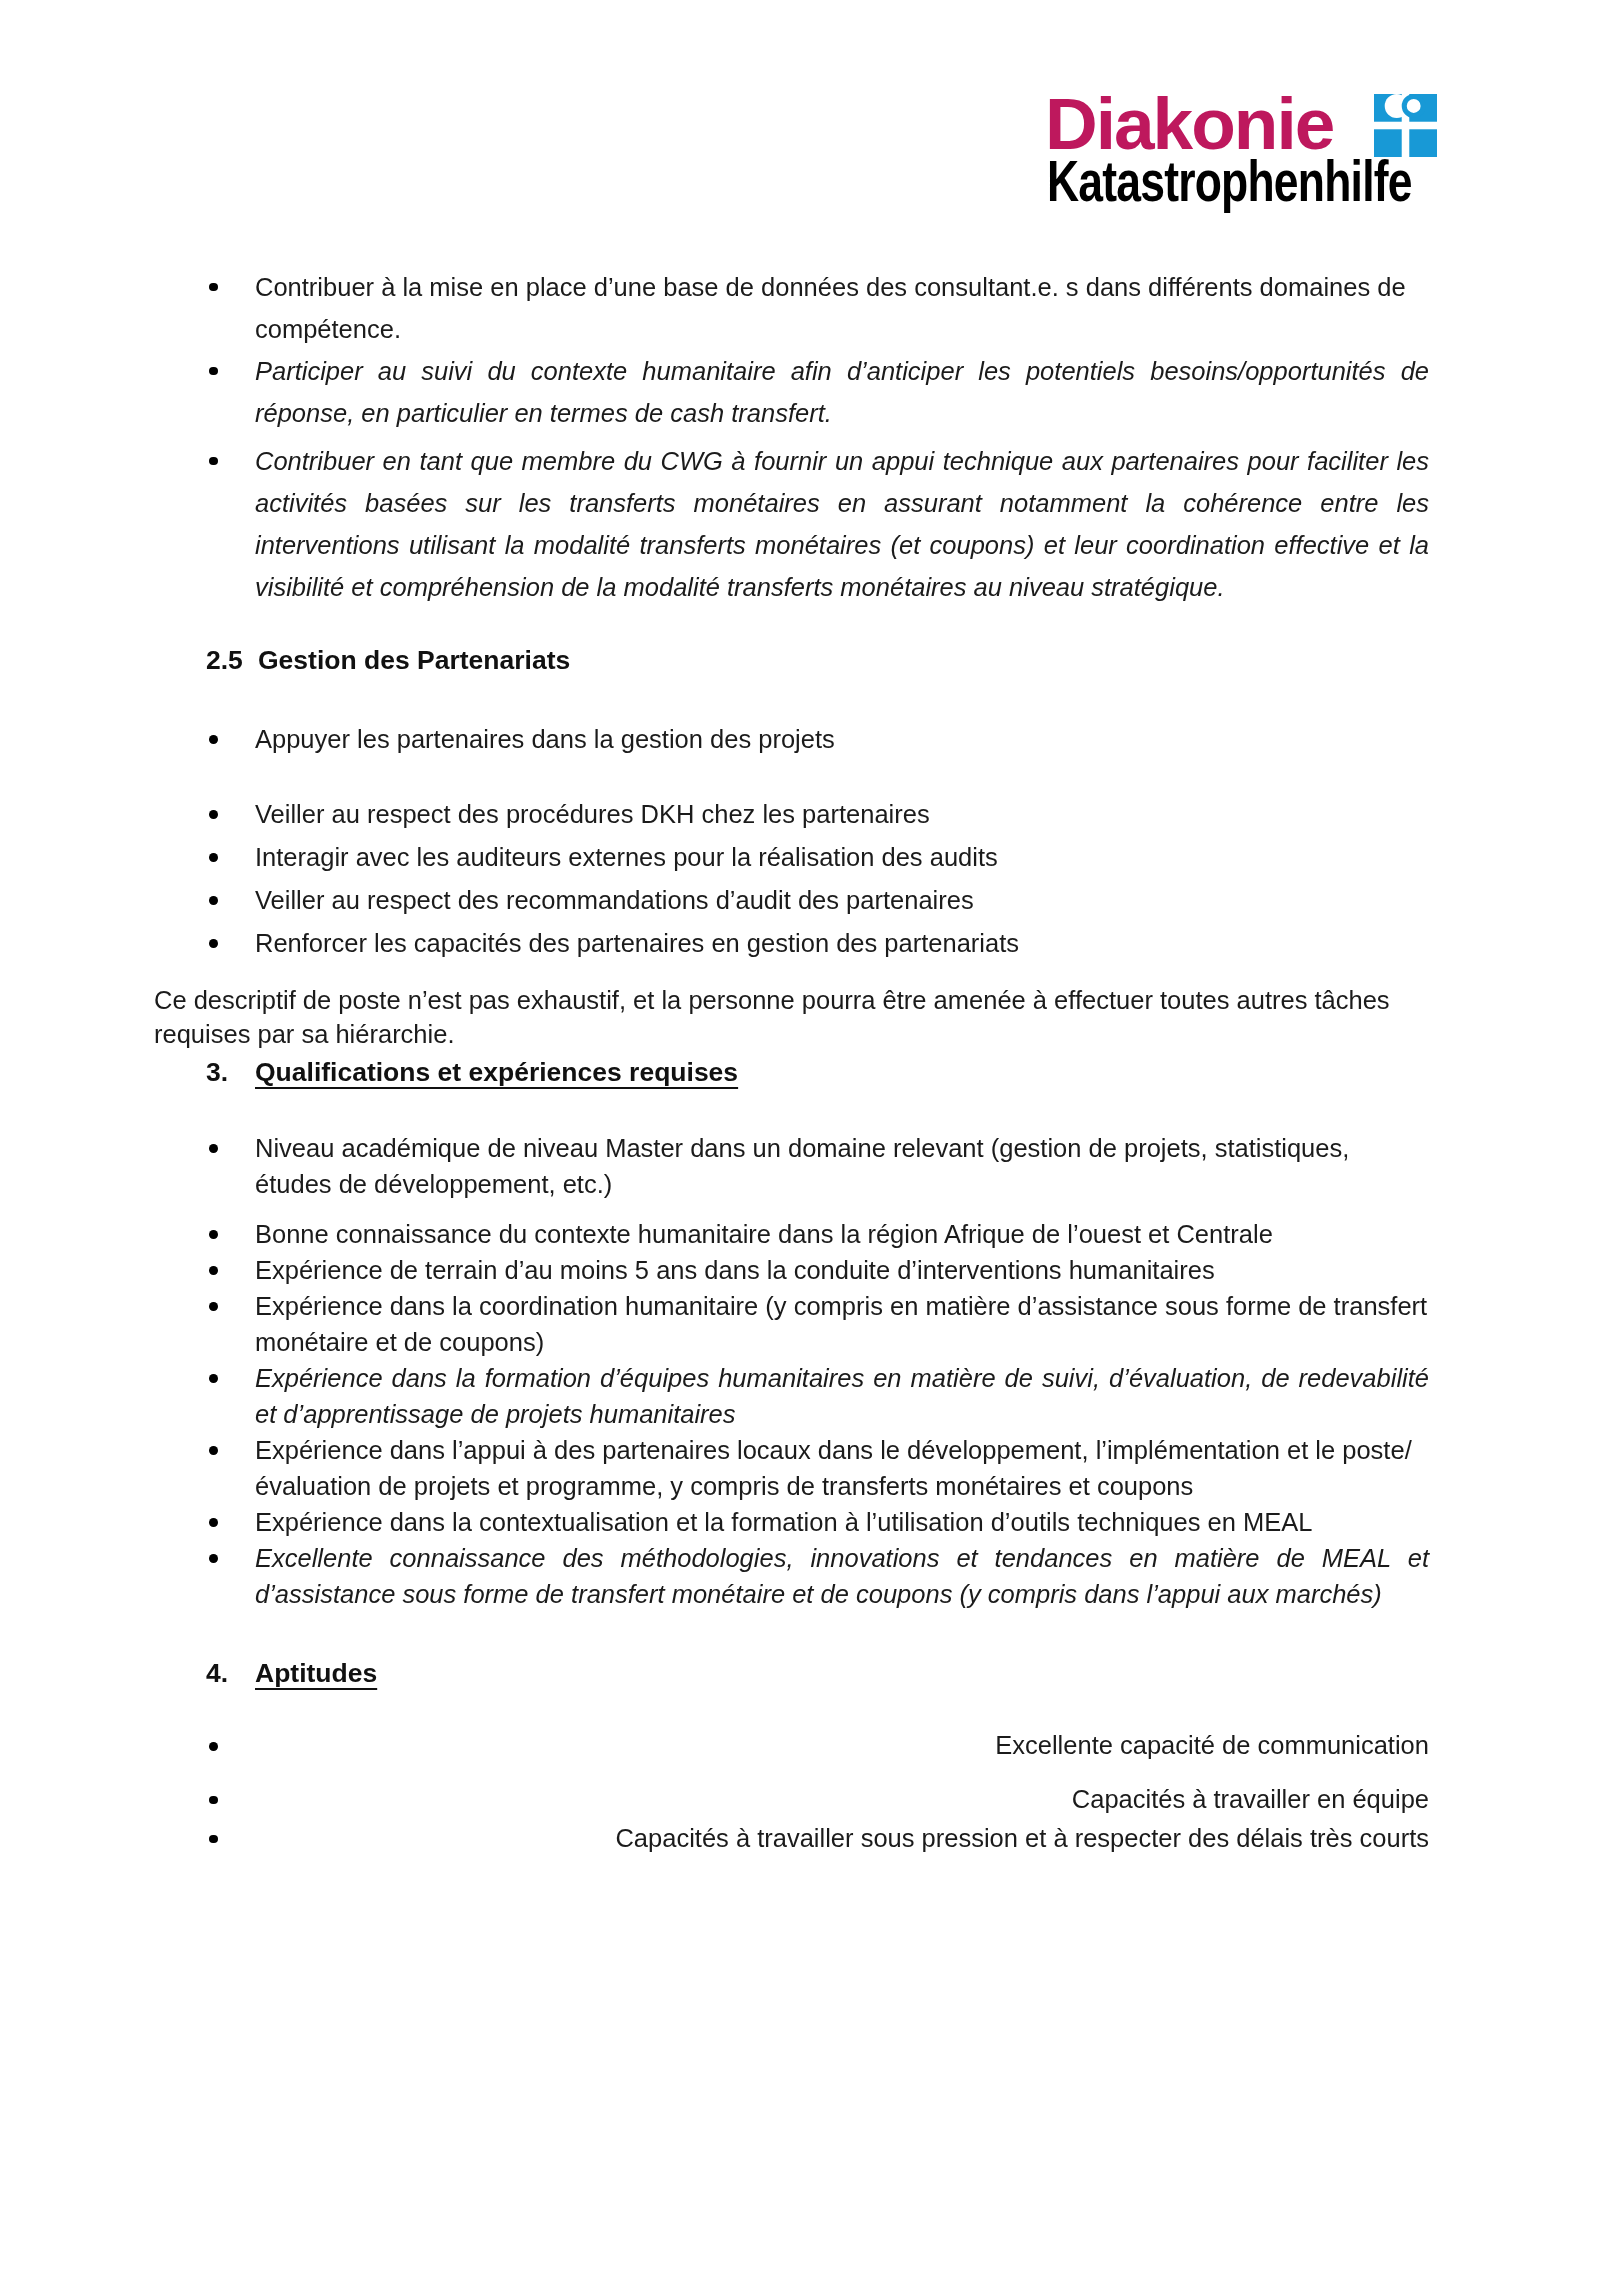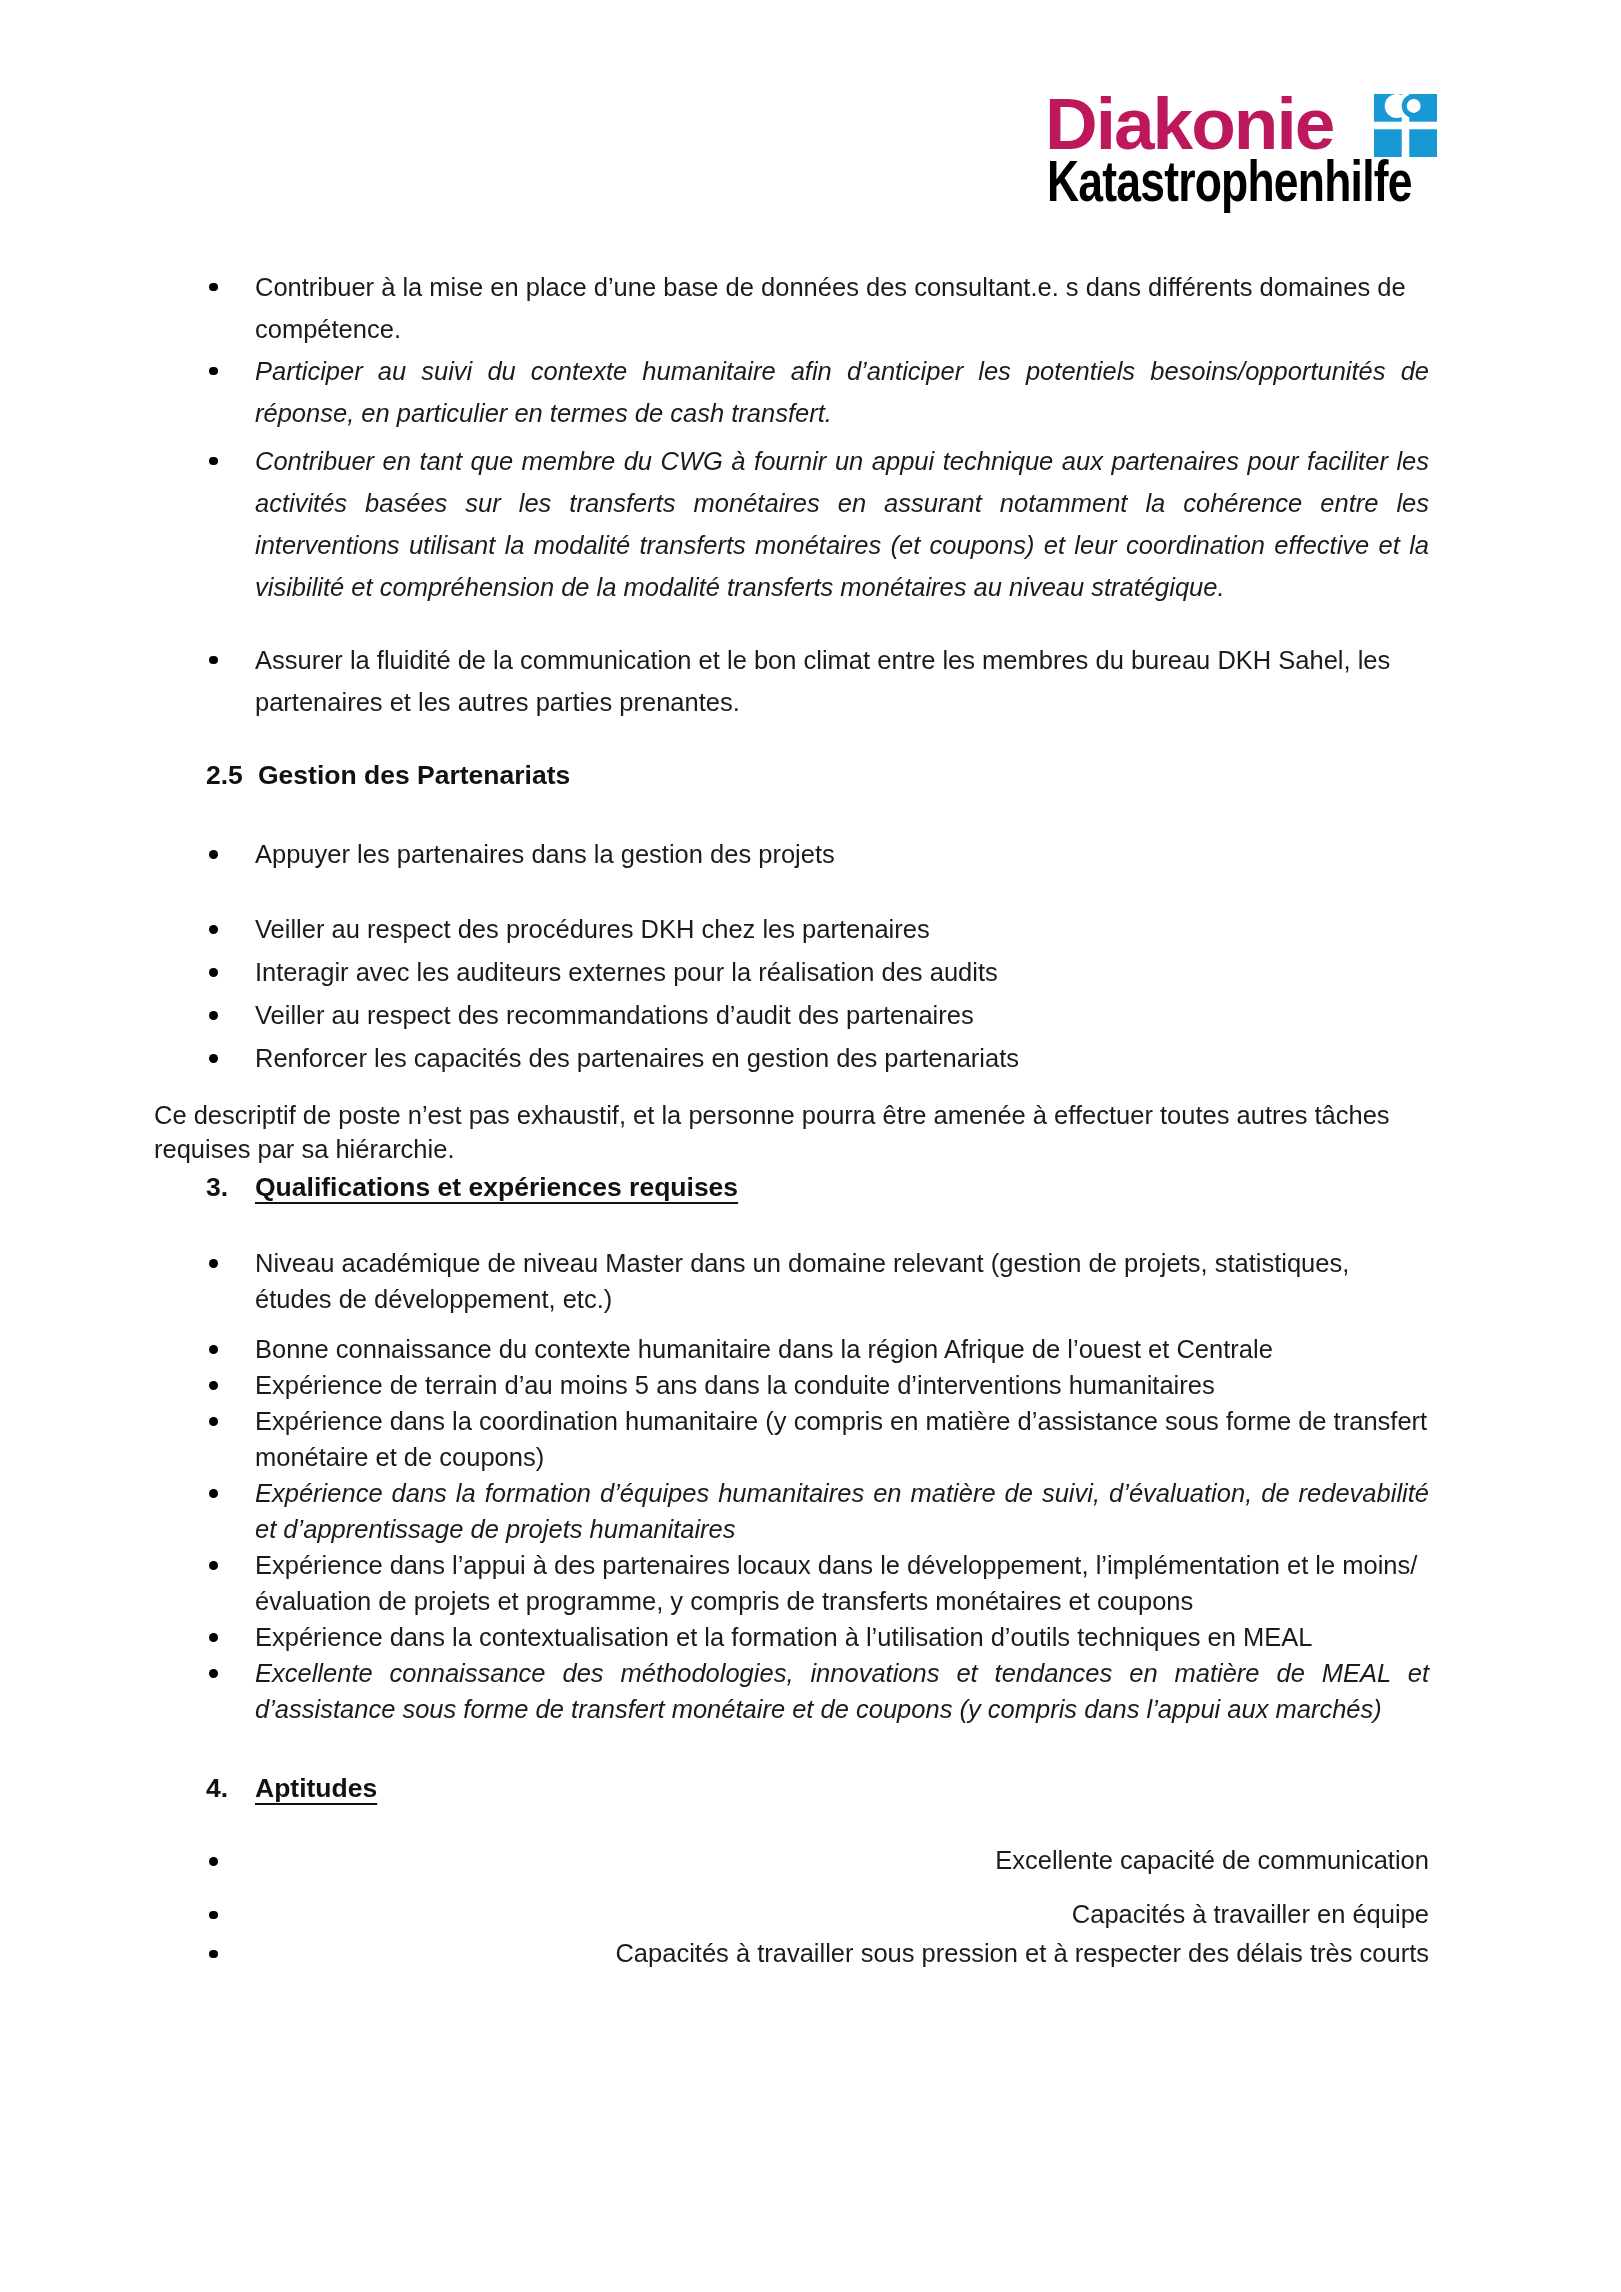--- a/index.html
+++ b/index.html
@@ -103,21 +103,20 @@
     </svg>
     <span class="subbrand">Katastrophenhilfe</span>
   </div>
 
   <div class="content">
 
     <ul class="group-a">
       <li>Contribuer à la mise en place d’une base de données des consultant.e. s dans différents domaines de compétence.</li>
       <li class="justify">Participer au suivi du contexte humanitaire afin d’anticiper les potentiels besoins/opportunités de réponse, en particulier en termes de cash transfert.</li>
       <li class="justify mt6">Contribuer en tant que membre du CWG à fournir un appui technique aux partenaires pour faciliter les activités basées sur les transferts monétaires en assurant notamment la cohérence entre les interventions utilisant la modalité transferts monétaires (et coupons) et leur coordination effective et la visibilité et compréhension de la modalité transferts monétaires au niveau stratégique.</li>
-      <li class="mt32">Assurer la fluidité de la communication et le bon climat entre les membres du bureau DKH Sahel, les partenaires et les autres parties prenantes.</li>
     </ul>
 
     <h2 class="h-s25">
       <span class="h-num">2.5</span><span>Gestion des Partenariats</span>
     </h2>
 
     <ul class="group-b">
       <li class="mt38">Appuyer les partenaires dans la gestion des projets</li>
       <li class="mt33">Veiller au respect des procédures DKH chez les partenaires</li>
       <li>Interagir avec les auditeurs externes pour la réalisation des audits</li>
@@ -130,21 +129,21 @@
     <h2 class="h-s3">
       <span class="h-num">3.</span><span class="underlined">Qualifications et expériences requises</span>
     </h2>
 
     <ul class="group-c">
       <li class="mt38">Niveau académique de niveau Master dans un domaine relevant (gestion de projets, statistiques, études de développement, etc.)</li>
       <li class="mt14">Bonne connaissance du contexte humanitaire dans la région Afrique de l’ouest et Centrale</li>
       <li>Expérience de terrain d’au moins 5 ans dans la conduite d’interventions humanitaires</li>
       <li>Expérience dans la coordination humanitaire (y compris en matière d’assistance sous forme de transfert monétaire et de coupons)</li>
       <li class="justify">Expérience dans la formation d’équipes humanitaires en matière de suivi, d’évaluation, de redevabilité et d’apprentissage de projets humanitaires</li>
-      <li>Expérience dans l’appui à des partenaires locaux dans le développement, l’implémentation et le moins/évaluation de projets et programme, y compris de transferts monétaires et coupons</li>
+      <li>Expérience dans l’appui à des partenaires locaux dans le développement, l’implémentation et le poste/évaluation de projets et programme, y compris de transferts monétaires et coupons</li>
       <li>Expérience dans la contextualisation et la formation à l’utilisation d’outils techniques en MEAL</li>
       <li class="justify">Excellente connaissance des méthodologies, innovations et tendances en matière de MEAL et d’assistance sous forme de transfert monétaire et de coupons (y compris dans l’appui aux marchés)</li>
     </ul>
 
     <h2 class="h-s4">
       <span class="h-num">4.</span><span class="underlined">Aptitudes</span>
     </h2>
 
     <ul class="group-d">
       <li class="mt33">Excellente capacité de communication</li>

